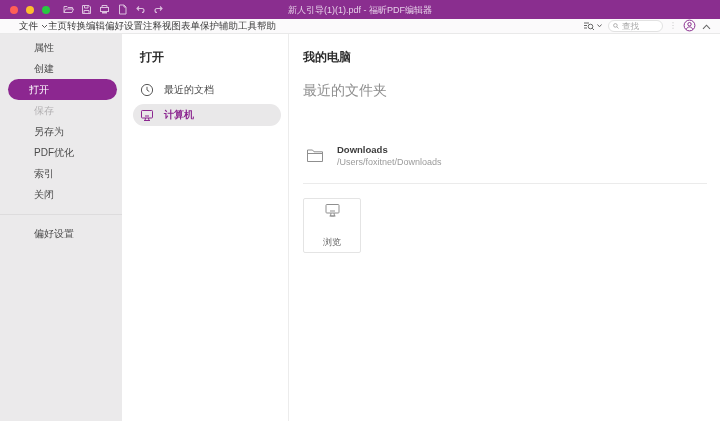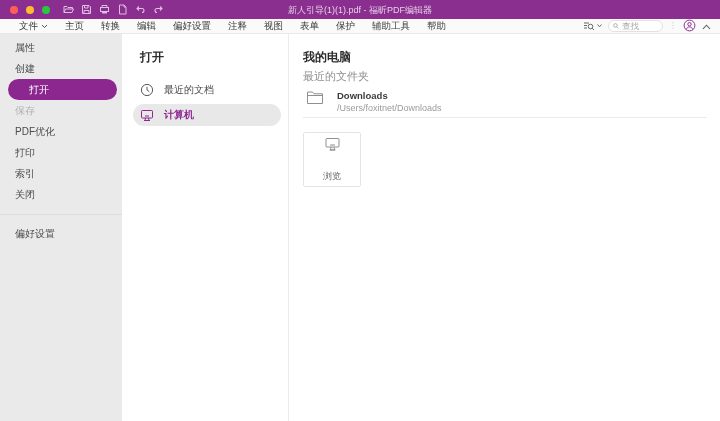--- a/index.html
+++ b/index.html
@@ -15,57 +15,57 @@
   .light.yellow { background:#febc2e; }
   .light.green { background:#28c840; }
   .tb-icons { display:flex; gap:7px; margin-left:13px; align-items:center; }
   .tb-icons svg { display:block; }
   .window-title { position:absolute; left:50%; top:50%; transform:translate(-50%,-50%);
     color:#e6cfe8; font-size:9px; white-space:nowrap; }
 
   
   .menubar { height:15px; background:#fbfafb; border-bottom:1px solid #e9e9e9; display:flex;
     align-items:center; font-size:9.5px; color:#3a3a3a; flex:0 0 auto; }
-  .menu-items { display:flex; gap:17px; margin-left:19px; align-items:center; }
+  .menu-items { display:flex; gap:0; margin-left:19px; align-items:center; }
   .menu-item { white-space:nowrap; cursor:default; display:flex; align-items:center; gap:3px; }
   .menubar-right { margin-left:auto; display:flex; align-items:center; gap:6px; padding-right:9px; }
   .find-group { display:flex; align-items:center; gap:2px; }
   .search-pill { width:55px; height:12px; background:#fff; border:1px solid #e2e2e2; border-radius:7px;
     display:flex; align-items:center; padding:0 4px; gap:3px; }
   .search-pill input { border:none; outline:none; width:36px; font-size:8.5px; color:#666;
     background:transparent; font-family:"Liberation Sans", sans-serif; }
   .search-pill input::placeholder { color:#a8a8a8; }
   .dots { color:#c3c3c3; font-size:8px; line-height:1; letter-spacing:0; }
 
   
   .content { flex:1 1 auto; display:flex; min-height:0; }
 
   
   .sidebar { width:122px; flex:0 0 auto; background:#ebeaeb; padding-top:3px; font-size:10px; color:#4b4b4b; }
-  .side-item { height:21px; line-height:21px; padding-left:15px; cursor:default; white-space:nowrap; }
+  .side-item { height:21px; line-height:21px; padding-left:34px; cursor:default; white-space:nowrap; }
   .side-item.selected { background:#8c2790; color:#fff; border-radius:11px; margin:0 5px 0 8px;
     padding-left:21px; }
   .side-item.disabled { color:#b3b1b3; }
   .side-divider { border-top:1px solid #dddcdd; margin:9px 0 8px 0; }
 
   
   .middle { width:167px; flex:0 0 auto; background:#fff; border-right:1px solid #ececec; padding-top:9px; }
   .panel-title { font-size:12px; font-weight:bold; color:#2b2b2b; margin-top:6px; }
   .middle .panel-title { padding-left:18px; }
   .middle-list { margin-top:13px; }
   .mid-item { display:flex; align-items:center; height:22px; margin:2px 7px 3px 11px; padding-left:7px;
     border-radius:11px; gap:10px; font-size:10px; color:#4a4a4a; cursor:default; }
   .mid-item.selected { background:#e9e8e9; color:#8c2790; font-weight:bold; }
   .mid-item svg { flex:0 0 auto; display:block; }
 
   
   .main { flex:1 1 auto; background:#fff; padding:9px 13px 0 14px; }
-  .section-label { margin-top:3px; font-size:11px; color:#8e8e8e; }
-  .folder-row { display:flex; align-items:flex-start; gap:13px; padding:6px 0 4px 3px;
-    border-bottom:1px solid #ebebeb; cursor:default; }
+  .section-label { margin-top:16px; font-size:14px; color:#8e8e8e; }
+  .folder-row { display:flex; align-items:center; gap:13px; padding:6px 0 16px 3px;
+    border-bottom:1px solid #ebebeb; cursor:default;margin-top:38px; }
   .folder-name { font-size:9.5px; font-weight:bold; color:#3c3c3c; }
   .folder-path { font-size:9px; color:#9b9b9b; margin-top:2px; }
   .browse-card { margin-top:14px; width:58px; height:55px; border:1px solid #e4e4e4; border-radius:2px;
     display:flex; flex-direction:column; align-items:center; justify-content:center; gap:18px;
     background:#fff; cursor:default; }
   .browse-label { font-size:9px; color:#666; }
 </style>
 </head>
 <body>
 
@@ -173,22 +173,22 @@
     </div>
   </div>
 
   <div class="content">
 
     <div class="sidebar">
       <div class="side-item">属性</div>
       <div class="side-item">创建</div>
       <div class="side-item selected">打开</div>
       <div class="side-item disabled">保存</div>
+      <div class="side-item">另存为</div>
       <div class="side-item">PDF优化</div>
-      <div class="side-item">打印</div>
       <div class="side-item">索引</div>
       <div class="side-item">关闭</div>
       <div class="side-divider"></div>
       <div class="side-item">偏好设置</div>
     </div>
 
     <div class="middle">
       <div class="panel-title">打开</div>
       <div class="middle-list">
         <div class="mid-item">

